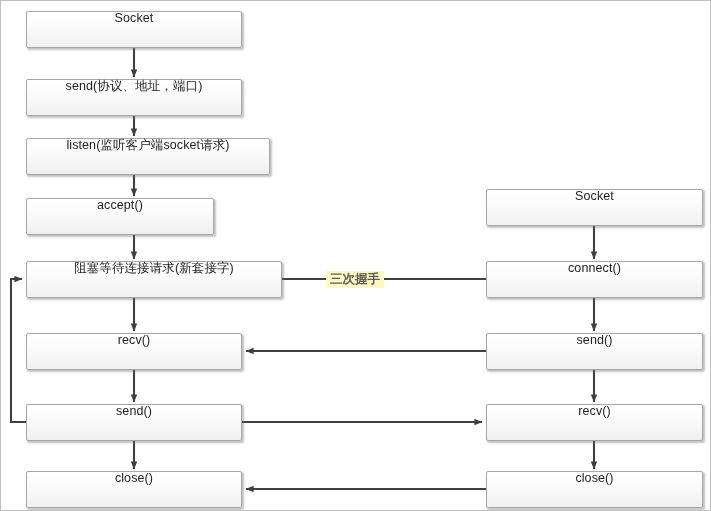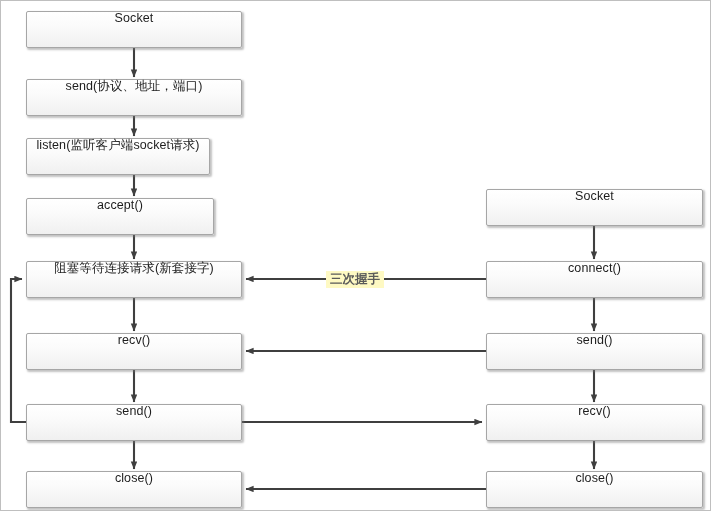--- a/index.html
+++ b/index.html
@@ -88,29 +88,29 @@
   </svg>
 
   <div class="node" style="left:25px; top:10px; width:216px; height:37px;">
     <span>Socket</span>
   </div>
 
   <div class="node" style="left:25px; top:78px; width:216px; height:37px;">
     <span>send(协议、地址，端口)</span>
   </div>
 
-  <div class="node" style="left:25px; top:137px; width:184px; height:37px;">
+  <div class="node" style="left:25px; top:137px; width:244px; height:37px;">
     <span>listen(监听客户端socket请求)</span>
   </div>
 
   <div class="node" style="left:25px; top:197px; width:188px; height:37px;">
     <span>accept()</span>
   </div>
 
-  <div class="node" style="left:25px; top:260px; width:216px; height:37px;">
+  <div class="node" style="left:25px; top:260px; width:256px; height:37px;">
     <span>阻塞等待连接请求(新套接字)</span>
   </div>
 
   <div class="node" style="left:25px; top:332px; width:216px; height:37px;">
     <span>recv()</span>
   </div>
 
   <div class="node" style="left:25px; top:403px; width:216px; height:37px;">
     <span>send()</span>
   </div>

